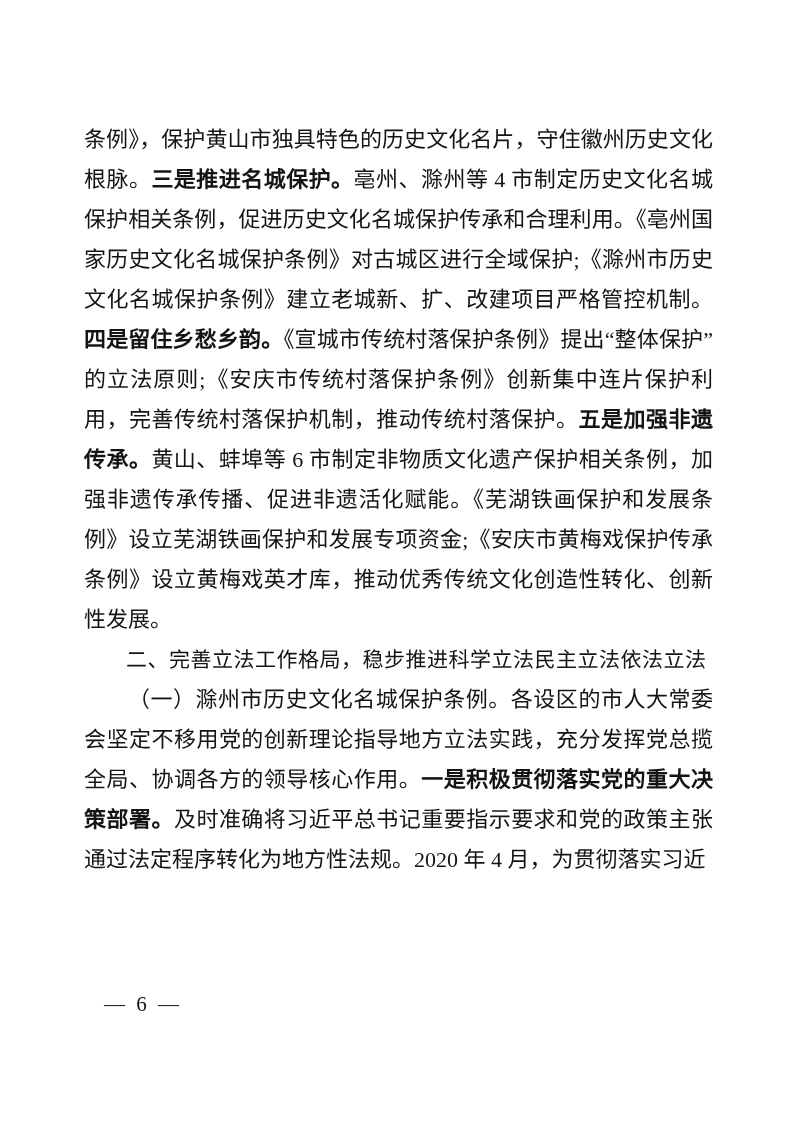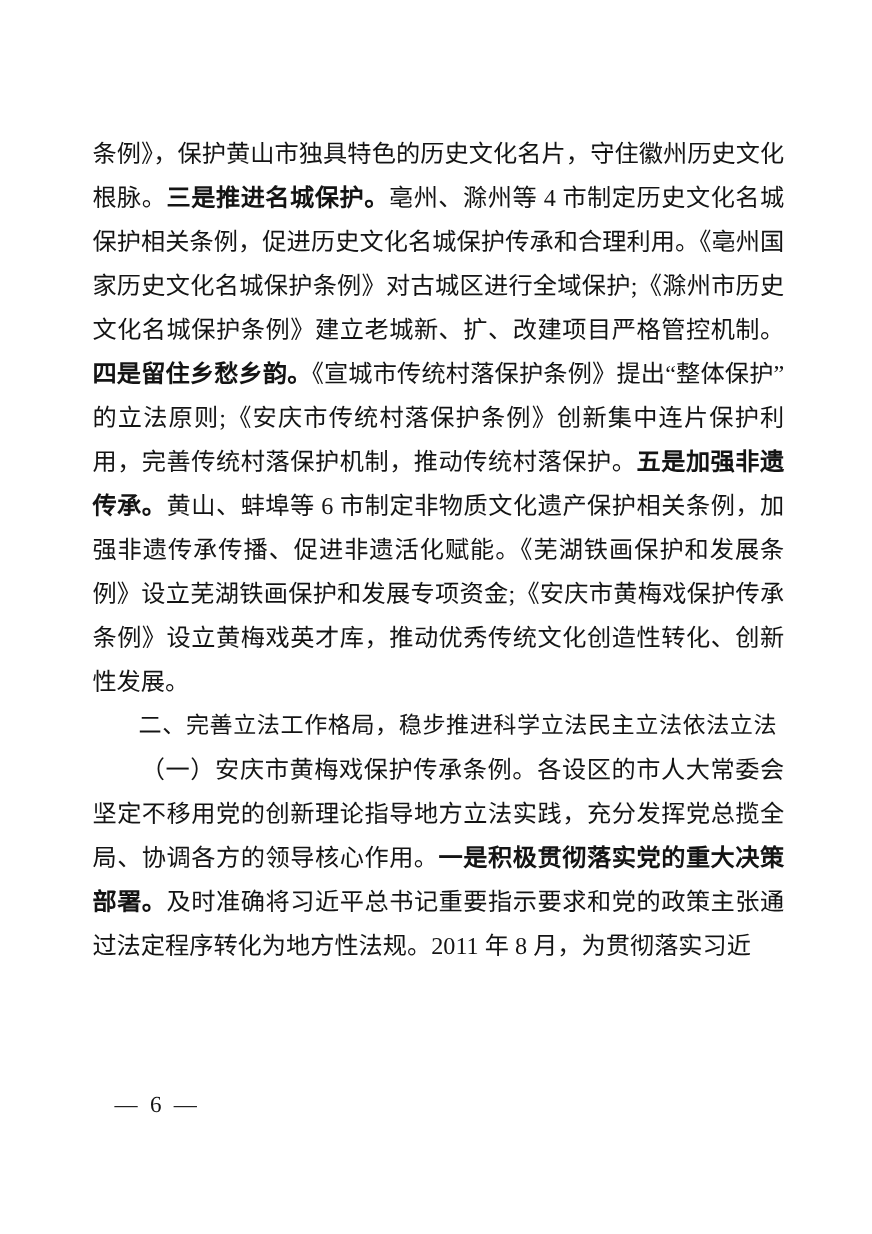--- a/index.html
+++ b/index.html
@@ -53,18 +53,18 @@
     color: #141414;
   }
 </style>
 </head>
 <body>
 
 <div class="page">
   <main class="content">
       <p class="para"><span class="seg-normal">条例》，保护黄山市独具特色的历史文化名片，守住徽州历史文化根脉。</span><span class="seg-bold">三是推进名城保护。</span><span class="seg-normal">亳州、滁州等 4 市制定历史文化名城保护相关条例，促进历史文化名城保护传承和合理利用。《亳州国家历史文化名城保护条例》对古城区进行全域保护;《滁州市历史文化名城保护条例》建立老城新、扩、改建项目严格管控机制。</span><span class="seg-bold">四是留住乡愁乡韵。</span><span class="seg-normal">《宣城市传统村落保护条例》提出“整体保护”的立法原则;《安庆市传统村落保护条例》创新集中连片保护利用，完善传统村落保护机制，推动传统村落保护。</span><span class="seg-bold">五是加强非遗传承。</span><span class="seg-normal">黄山、蚌埠等 6 市制定非物质文化遗产保护相关条例，加强非遗传承传播、促进非遗活化赋能。《芜湖铁画保护和发展条例》设立芜湖铁画保护和发展专项资金;《安庆市黄梅戏保护传承条例》设立黄梅戏英才库，推动优秀传统文化创造性转化、创新性发展。</span></p>
       <p class="para indent para-heading"><span class="seg-normal">二、完善立法工作格局，稳步推进科学立法民主立法依法立法</span></p>
-      <p class="para indent"><span class="seg-kai">（一）安庆市黄梅戏保护传承条例。</span><span class="seg-normal">各设区的市人大常委会坚定不移用党的创新理论指导地方立法实践，充分发挥党总揽全局、协调各方的领导核心作用。</span><span class="seg-bold">一是积极贯彻落实党的重大决策部署。</span><span class="seg-normal">及时准确将习近平总书记重要指示要求和党的政策主张通过法定程序转化为地方性法规。2011 年 8 月，为贯彻落实习近</span></p>
+      <p class="para indent"><span class="seg-kai">（一）滁州市历史文化名城保护条例。</span><span class="seg-normal">各设区的市人大常委会坚定不移用党的创新理论指导地方立法实践，充分发挥党总揽全局、协调各方的领导核心作用。</span><span class="seg-bold">一是积极贯彻落实党的重大决策部署。</span><span class="seg-normal">及时准确将习近平总书记重要指示要求和党的政策主张通过法定程序转化为地方性法规。2020 年 4 月，为贯彻落实习近</span></p>
     </main>
   <div class="footer">
     <span>— 6 —</span>
   </div>
 </div>
 
 </body></html>

